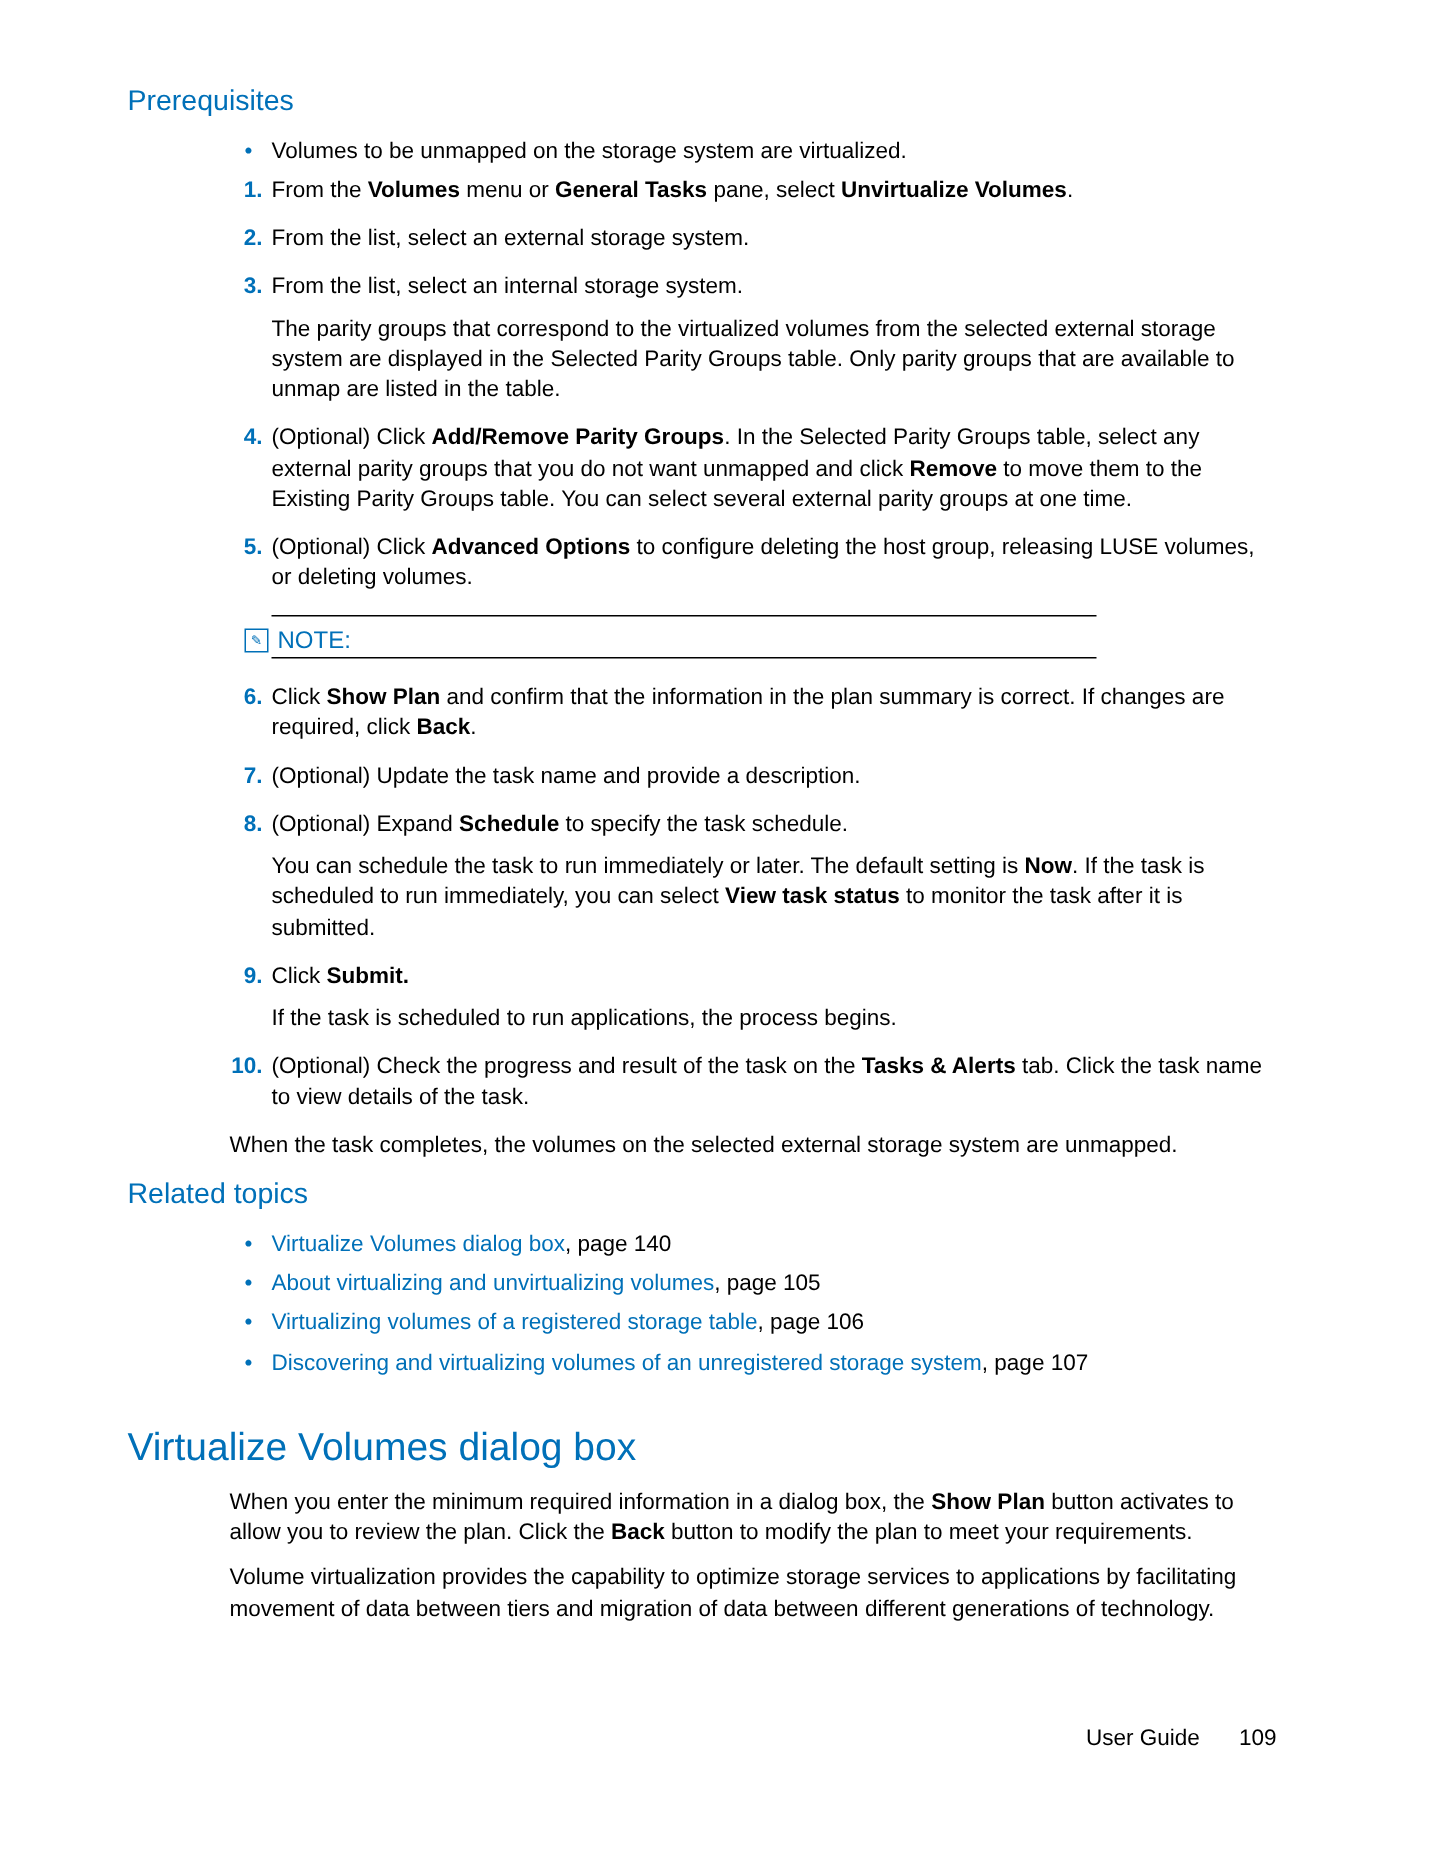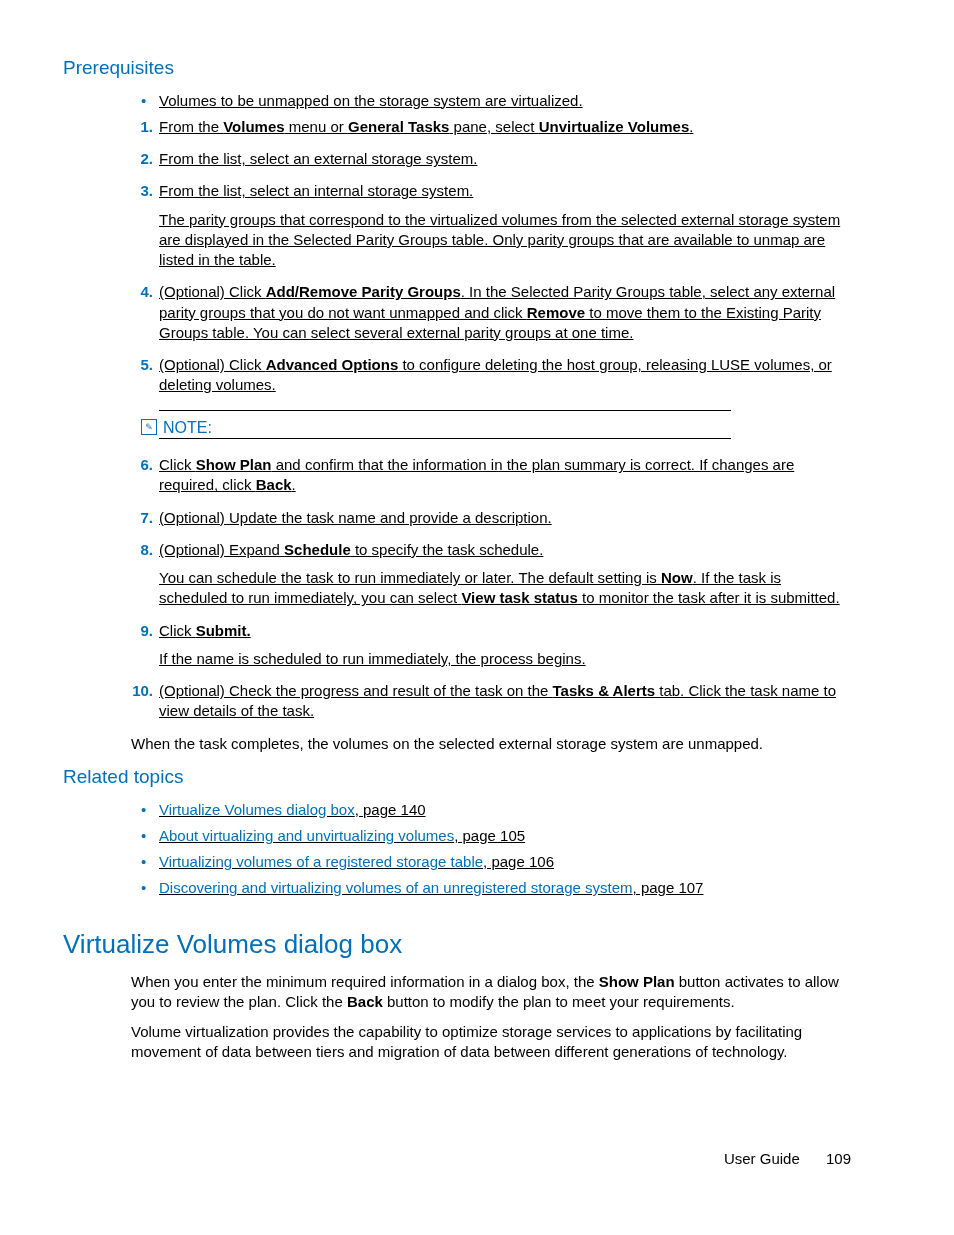--- a/index.html
+++ b/index.html
@@ -12,39 +12,38 @@
     font-family: "Futura", "Trebuchet MS", "Segoe UI", Arial, sans-serif;
     font-size: 15px;
     color: #000;
     line-height: 1.35;
   }
   .page {
     position: relative;
     width: 946px;
     height: 1235px;
     box-sizing: border-box;
-    padding: 55px 95px 0 63px;
+    padding: 55px 95px 0 85px;
   }
   h3.section {
     font-weight: 400;
     color: #0070b8;
     font-size: 19px;
     margin: 0 0 10px 0;
   }
   h2.major {
     font-weight: 300;
     color: #0070b8;
     font-size: 26px;
     margin: 28px 0 10px 0;
   }
   ul.bullets, ol.steps, ul.links {
     margin: 0;
     padding: 0;
     list-style: none;
-    text-decoration: underline;
   }
   ul.bullets > li,
   ul.links > li {
     position: relative;
     padding-left: 28px;
     margin: 0 0 6px 68px;
   }
   ul.bullets > li::before,
   ul.links > li::before {
     content: "•";
@@ -183,21 +182,21 @@
 
     <li>
       <span class="num">8.</span>
       <span><span>(Optional) Expand </span><span class="strong">Schedule</span><span> to specify the task schedule.</span></span>
       <div class="sub"><span>You can schedule the task to run immediately or later. The default setting is </span><span class="strong">Now</span><span>. If the task is scheduled to run immediately, you can select </span><span class="strong">View task status</span><span> to monitor the task after it is submitted.</span></div>
     </li>
 
     <li>
       <span class="num">9.</span>
       <span><span>Click </span><span class="strong">Submit.</span></span>
-      <div class="sub">If the name is scheduled to run immediately, the process begins.</div>
+      <div class="sub">If the task is scheduled to run applications, the process begins.</div>
     </li>
 
     <li>
       <span class="num">10.</span>
       <span><span>(Optional) Check the progress and result of the task on the </span><span class="strong">Tasks &amp; Alerts</span><span> tab. Click the task name to view details of the task.</span></span>
     </li>
   </ol>
 
   <div class="body-p">When the task completes, the volumes on the selected external storage system are unmapped.</div>
 

